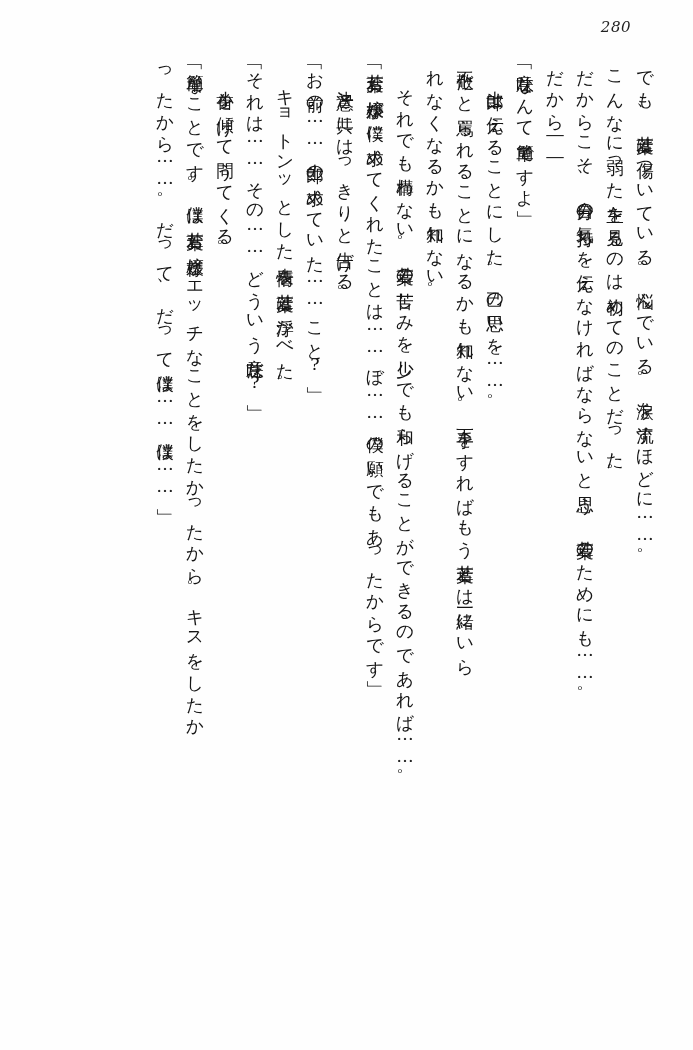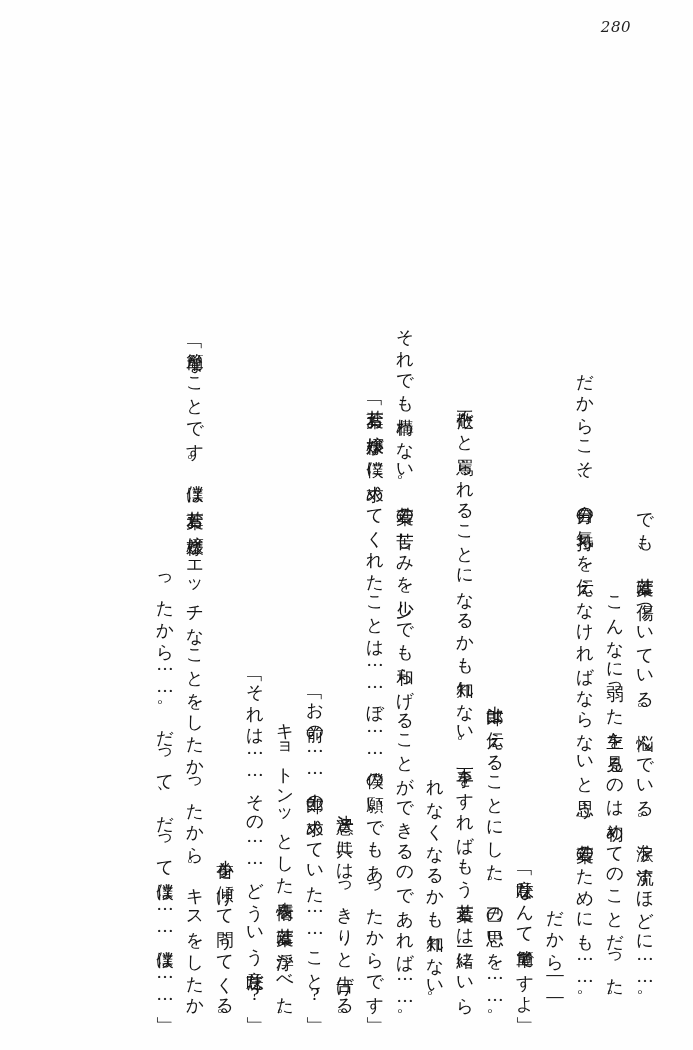--- a/index.html
+++ b/index.html
@@ -13,21 +13,20 @@
     overflow: hidden;
     font-family: "DejaVu Serif", "Liberation Serif", serif;
     color: #1a1a1a;
   }
   .page {
     position: relative;
     width: 693px;
     height: 1050px;
     background: #fefefe;
     box-sizing: border-box;
-    text-align: right;
   }
   .page-number {
     position: absolute;
     top: 18px;
     right: 62px;
     font-size: 15px;
     font-style: italic;
     font-family: "DejaVu Serif", "Liberation Serif", serif;
     color: #222;
     letter-spacing: 0.5px;

